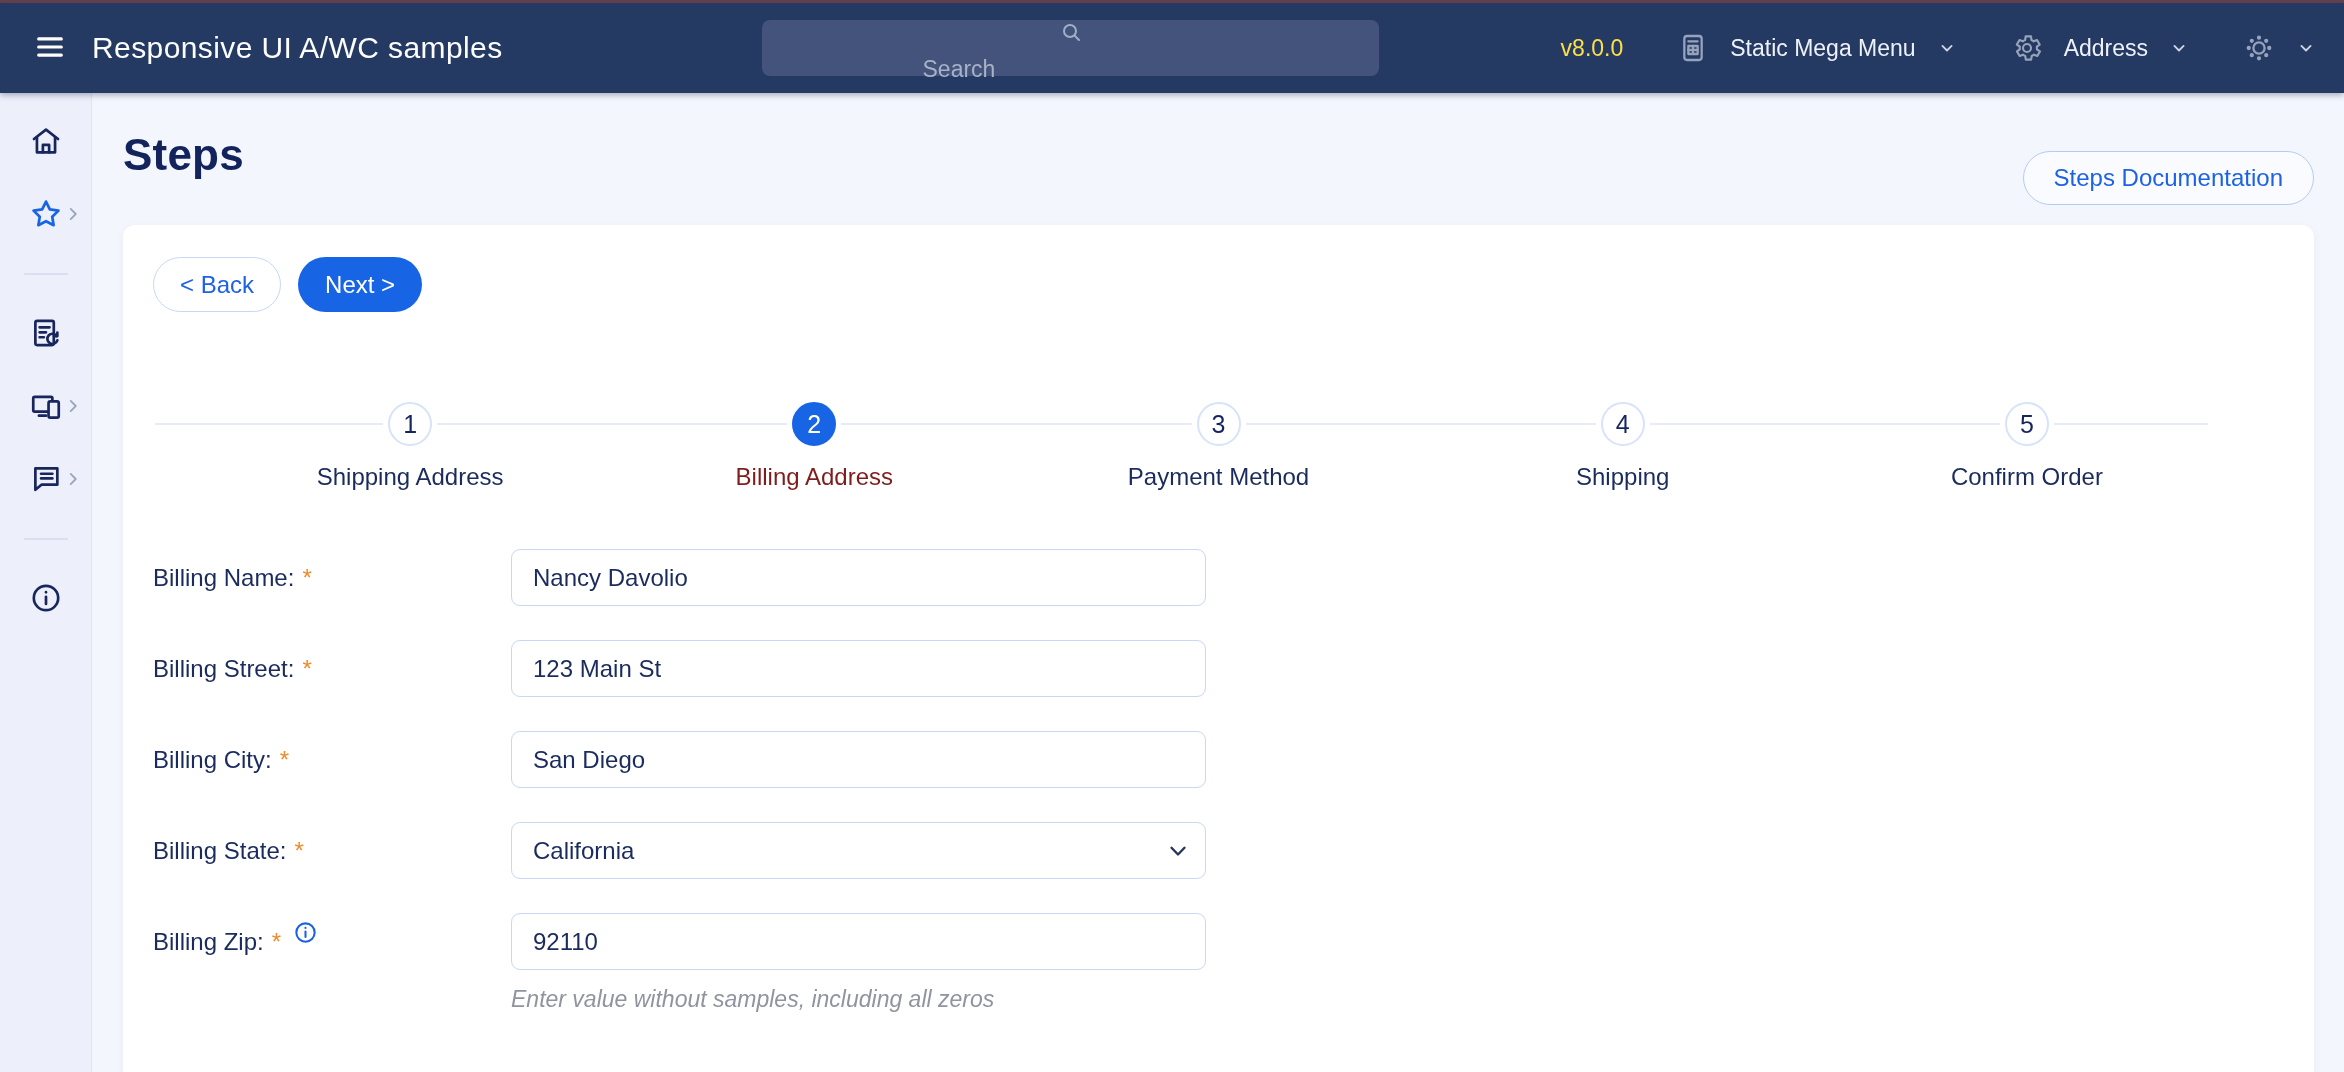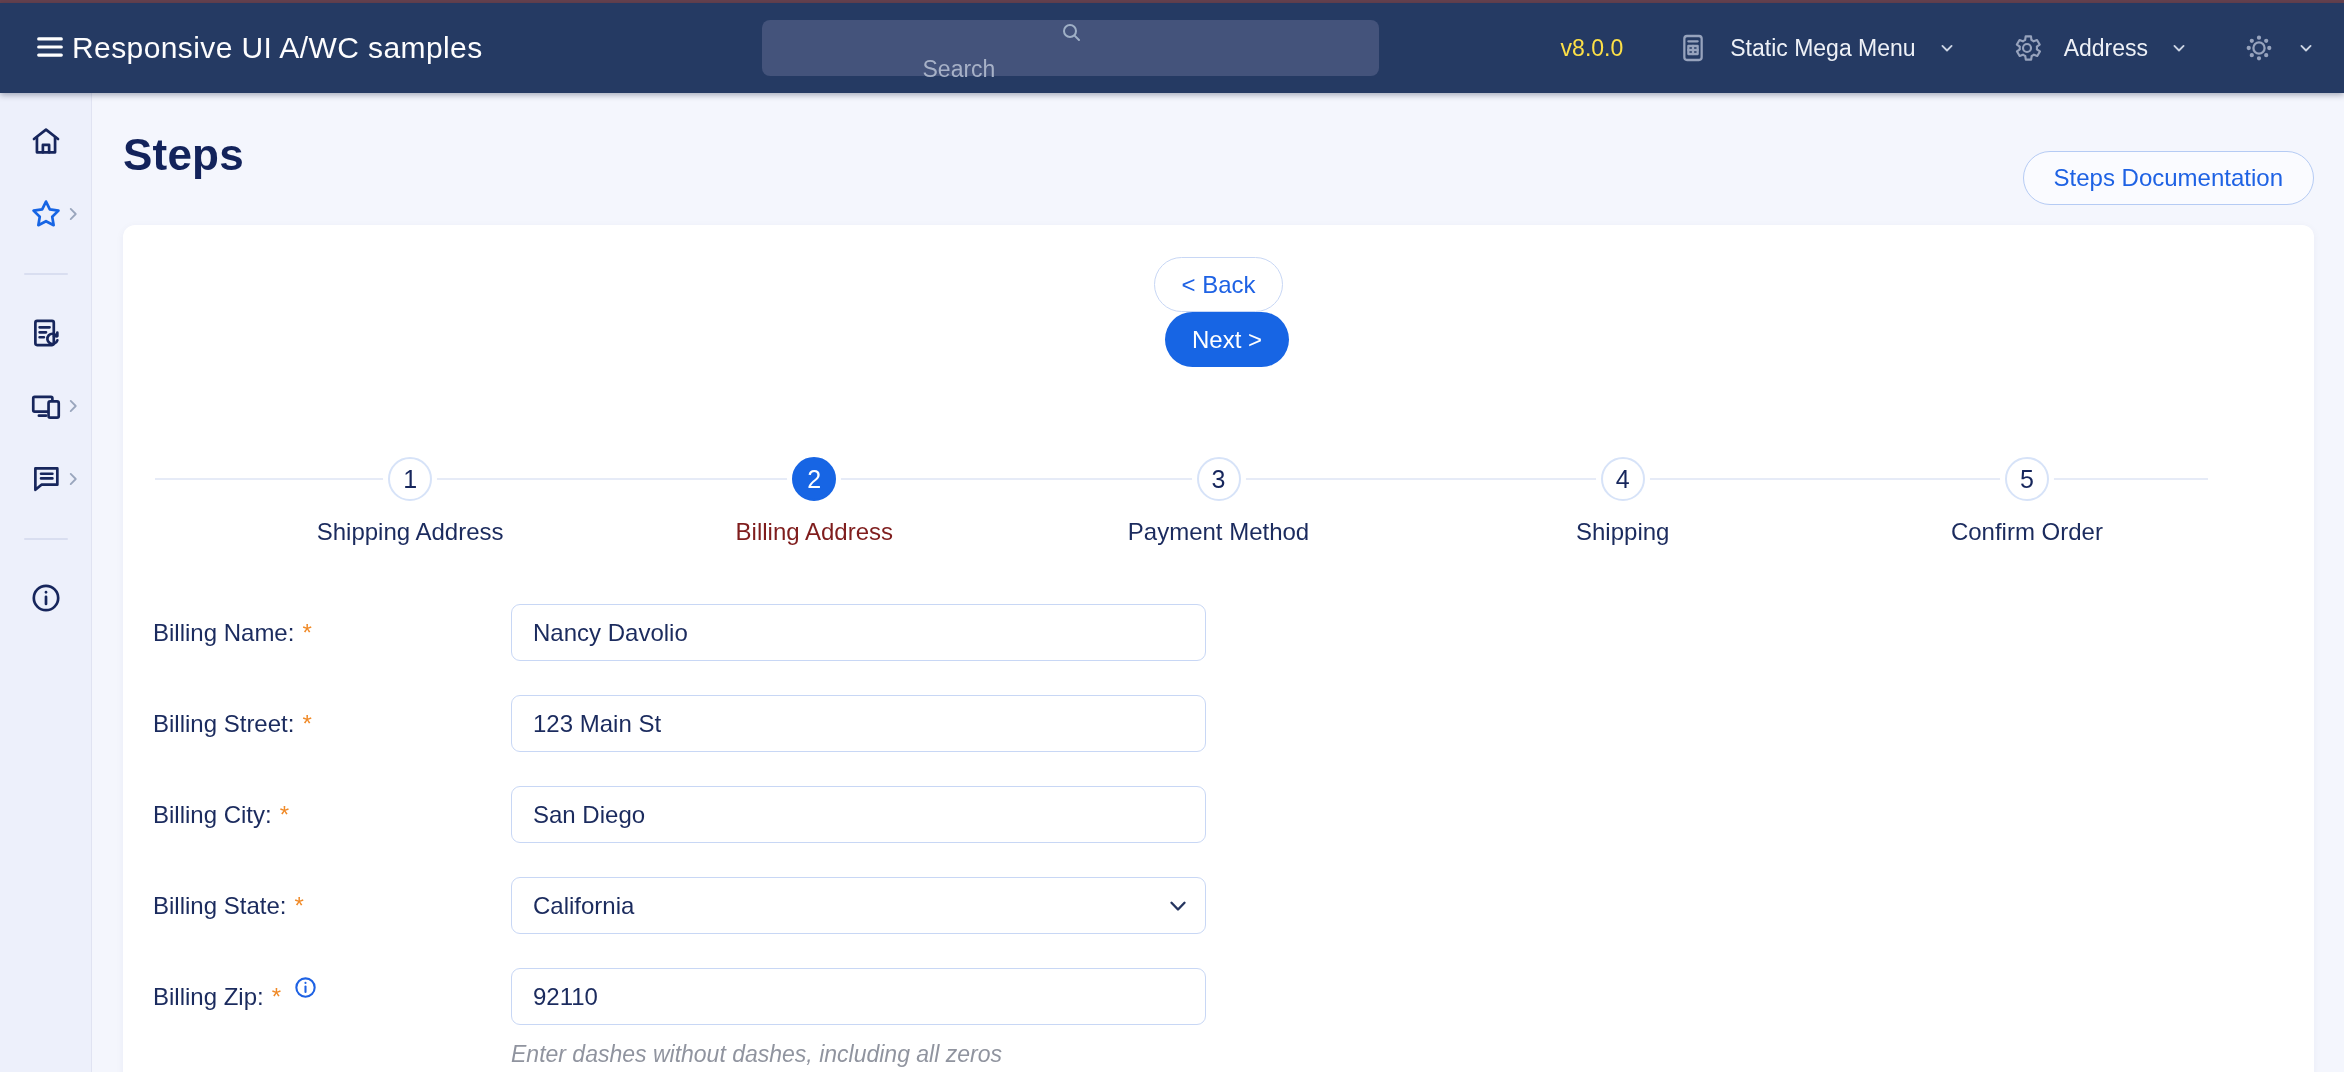--- a/index.html
+++ b/index.html
@@ -14,21 +14,21 @@
   html,body{width:2344px;height:1072px;overflow:hidden;background:#fff;
     font-family:"Liberation Sans", sans-serif;}
   
   .top-strip{height:3px;background:#66414e;}
   
   .hdr{position:relative;height:90px;background:var(--header-bg);display:flex;
     align-items:center;padding:0 28px;color:#eef1f7;
     box-shadow:0 2px 6px rgba(15,25,60,.35);}
   .hamburger{width:44px;height:44px;border:none;background:transparent;cursor:pointer;
     display:flex;align-items:center;justify-content:center;color:#fff;}
-  .app-title{font-size:30px;font-weight:400;letter-spacing:.4px;color:#fdfdfe;white-space:nowrap;}
+  .app-title{font-size:30px;font-weight:400;letter-spacing:.4px;color:#fdfdfe;margin-left:20px;white-space:nowrap;}
   .searchbox{position:absolute;left:762px;top:17px;width:617px;height:56px;background:#44537b;
     border-radius:8px;display:flex;align-items:center;padding:0 18px;gap:12px;flex-direction:column;}
   .searchbox input{flex:1;background:transparent;border:none;outline:none;color:#e8ecf5;
     font-size:23px;font-family:inherit;}
   .searchbox input::placeholder{color:#a7b1c7;}
   .hdr-right{margin-left:auto;display:flex;align-items:center;gap:54px;}
   .hdr-item{display:flex;align-items:center;gap:21px;font-size:23px;color:#eef1f7;cursor:pointer;
     background:transparent;border:none;font-family:inherit;white-space:nowrap;}
   .hdr-item .ic{color:#97a3bd;display:flex;}
   .hdr-item .chev{color:#cdd5e4;display:flex;}
@@ -44,21 +44,21 @@
   .side-divider{width:44px;height:2px;background:#d9def0;border-radius:1px;margin:12px 0 32px;}
   
   .main{flex:1;padding:34px 30px 0 31px;overflow:hidden;}
   .title-row{display:flex;align-items:center;justify-content:space-between;height:56px;}
   .page-title{font-size:44px;font-weight:700;color:#13235b;letter-spacing:.2px;}
   .doc-btn{height:54px;padding:0 30px;border-radius:27px;border:1.5px solid #b5cbf4;
     background:#fafbff;color:#1e62e4;font-size:24px;font-family:inherit;cursor:pointer;margin-top:46px;}
   .card{margin-top:42px;background:#fff;border-radius:12px;
     box-shadow:0 2px 8px rgba(23,43,99,.05);padding:32px 30px 60px;height:1100px;}
   
-  .wiz-buttons{display:flex;align-items:center;flex-direction:column;}
+  .wiz-buttons{display:flex;align-items:center;}
   .btn{height:55px;border-radius:28px;font-size:24px;font-family:inherit;cursor:pointer;font-weight:500;}
   .btn-outline{padding:0 26px;border:1.5px solid var(--border-blue);background:#fff;color:#1e62e4;}
   .btn-filled{padding:0 27px;border:none;background:var(--primary);color:#fff;margin-left:17px;}
   
   .stepper{position:relative;margin-top:90px;}
   .step-line{position:absolute;top:21px;left:2px;right:76px;height:2px;background:#e6ebf7;}
   .step-cols{position:relative;display:flex;padding:0 55px;}
   .step-col{flex:1;display:flex;flex-direction:column;align-items:center;cursor:pointer;}
   .step-circle{width:44px;height:44px;border-radius:50%;background:#fff;border:2px solid #d7e3f8;
     display:flex;align-items:center;justify-content:center;font-size:25px;color:#16265c;
@@ -313,18 +313,18 @@
               <span>Billing Zip:</span>
               <span class="req">*</span>
               <span class="info-ic">
                 <svg width="25" height="25" viewBox="0 0 24 24" fill="none" stroke="currentColor" stroke-width="2" stroke-linecap="round" stroke-linejoin="round">
                   <circle cx="12" cy="12" r="8.8"></circle>
                   <path d="M12 11v5.2"></path>
                   <path d="M12 7.4v.2"></path>
                 </svg>
               </span>
             </div>
-            <div class="field-cell"><input type="text" class="tb" value="92110" style=""><div class="helper">Enter dashes without dashes, including all zeros</div></div>
+            <div class="field-cell"><input type="text" class="tb" value="92110" style=""><div class="helper">Enter value without samples, including all zeros</div></div>
           </div>
         </div>
     </section>
   </main>
 </div>
 
 </body></html>

